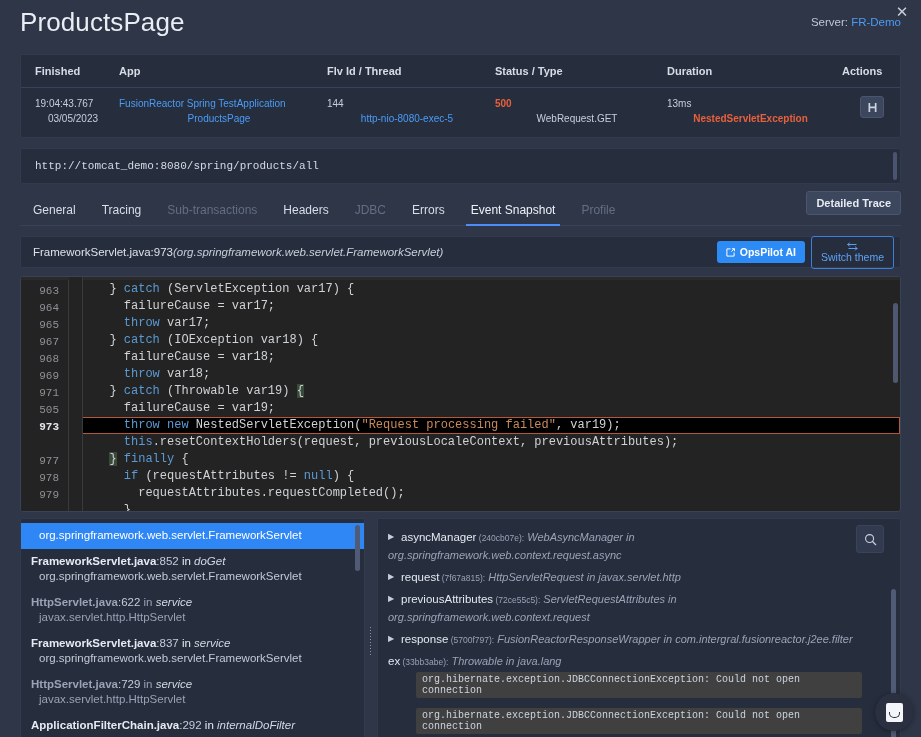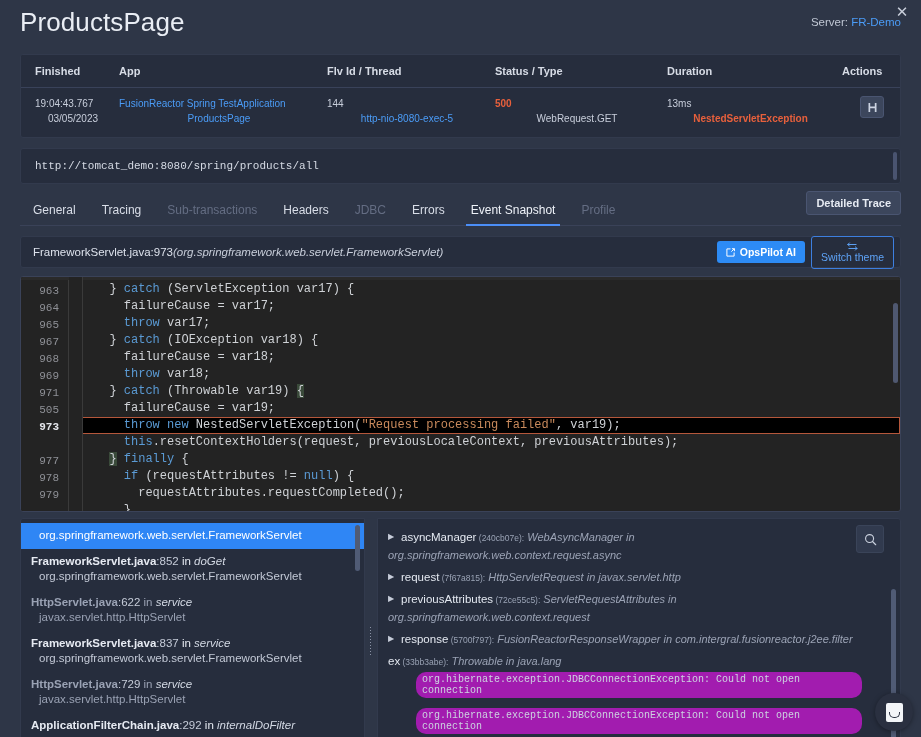--- a/index.html
+++ b/index.html
@@ -202,23 +202,23 @@
   .var-row { padding: 2px 38px 2px 10px; }
   .tri {
     display: inline-block; width: 10px; color: #c7cdda; font-size: 8px;
     vertical-align: middle; margin-right: 3px;
   }
   .vname { font-size: 11.5px; color: #e4e9f1; }
   .vhash { font-size: 8.5px; color: #9aa3b5; }
   .vtype { font-size: 11px; color: #9ba3b5; font-style: italic; }
   .vval {
     display: inline-block; margin: 3px 0 3px 28px;
-    background: #a21caf; color: #ccd3e0;
+    background: #404040; color: #ccd3e0;
     font-family: "Liberation Mono", monospace; font-size: 10px;
-    padding: 2px 6px; border-radius: 10px;
+    padding: 2px 6px; border-radius: 2px;
   }
   .search-btn {
     position: absolute; right: 16px; top: 6px;
     width: 28px; height: 28px; background: #313a4e;
     border: 1px solid #3a4459; border-radius: 3px;
     display: flex; align-items: center; justify-content: center; cursor: pointer;
   }
   .vars-scroll {
     position: absolute; right: 4px; top: 70px; width: 5px; height: 150px;
     background: #505b75; border-radius: 3px;

